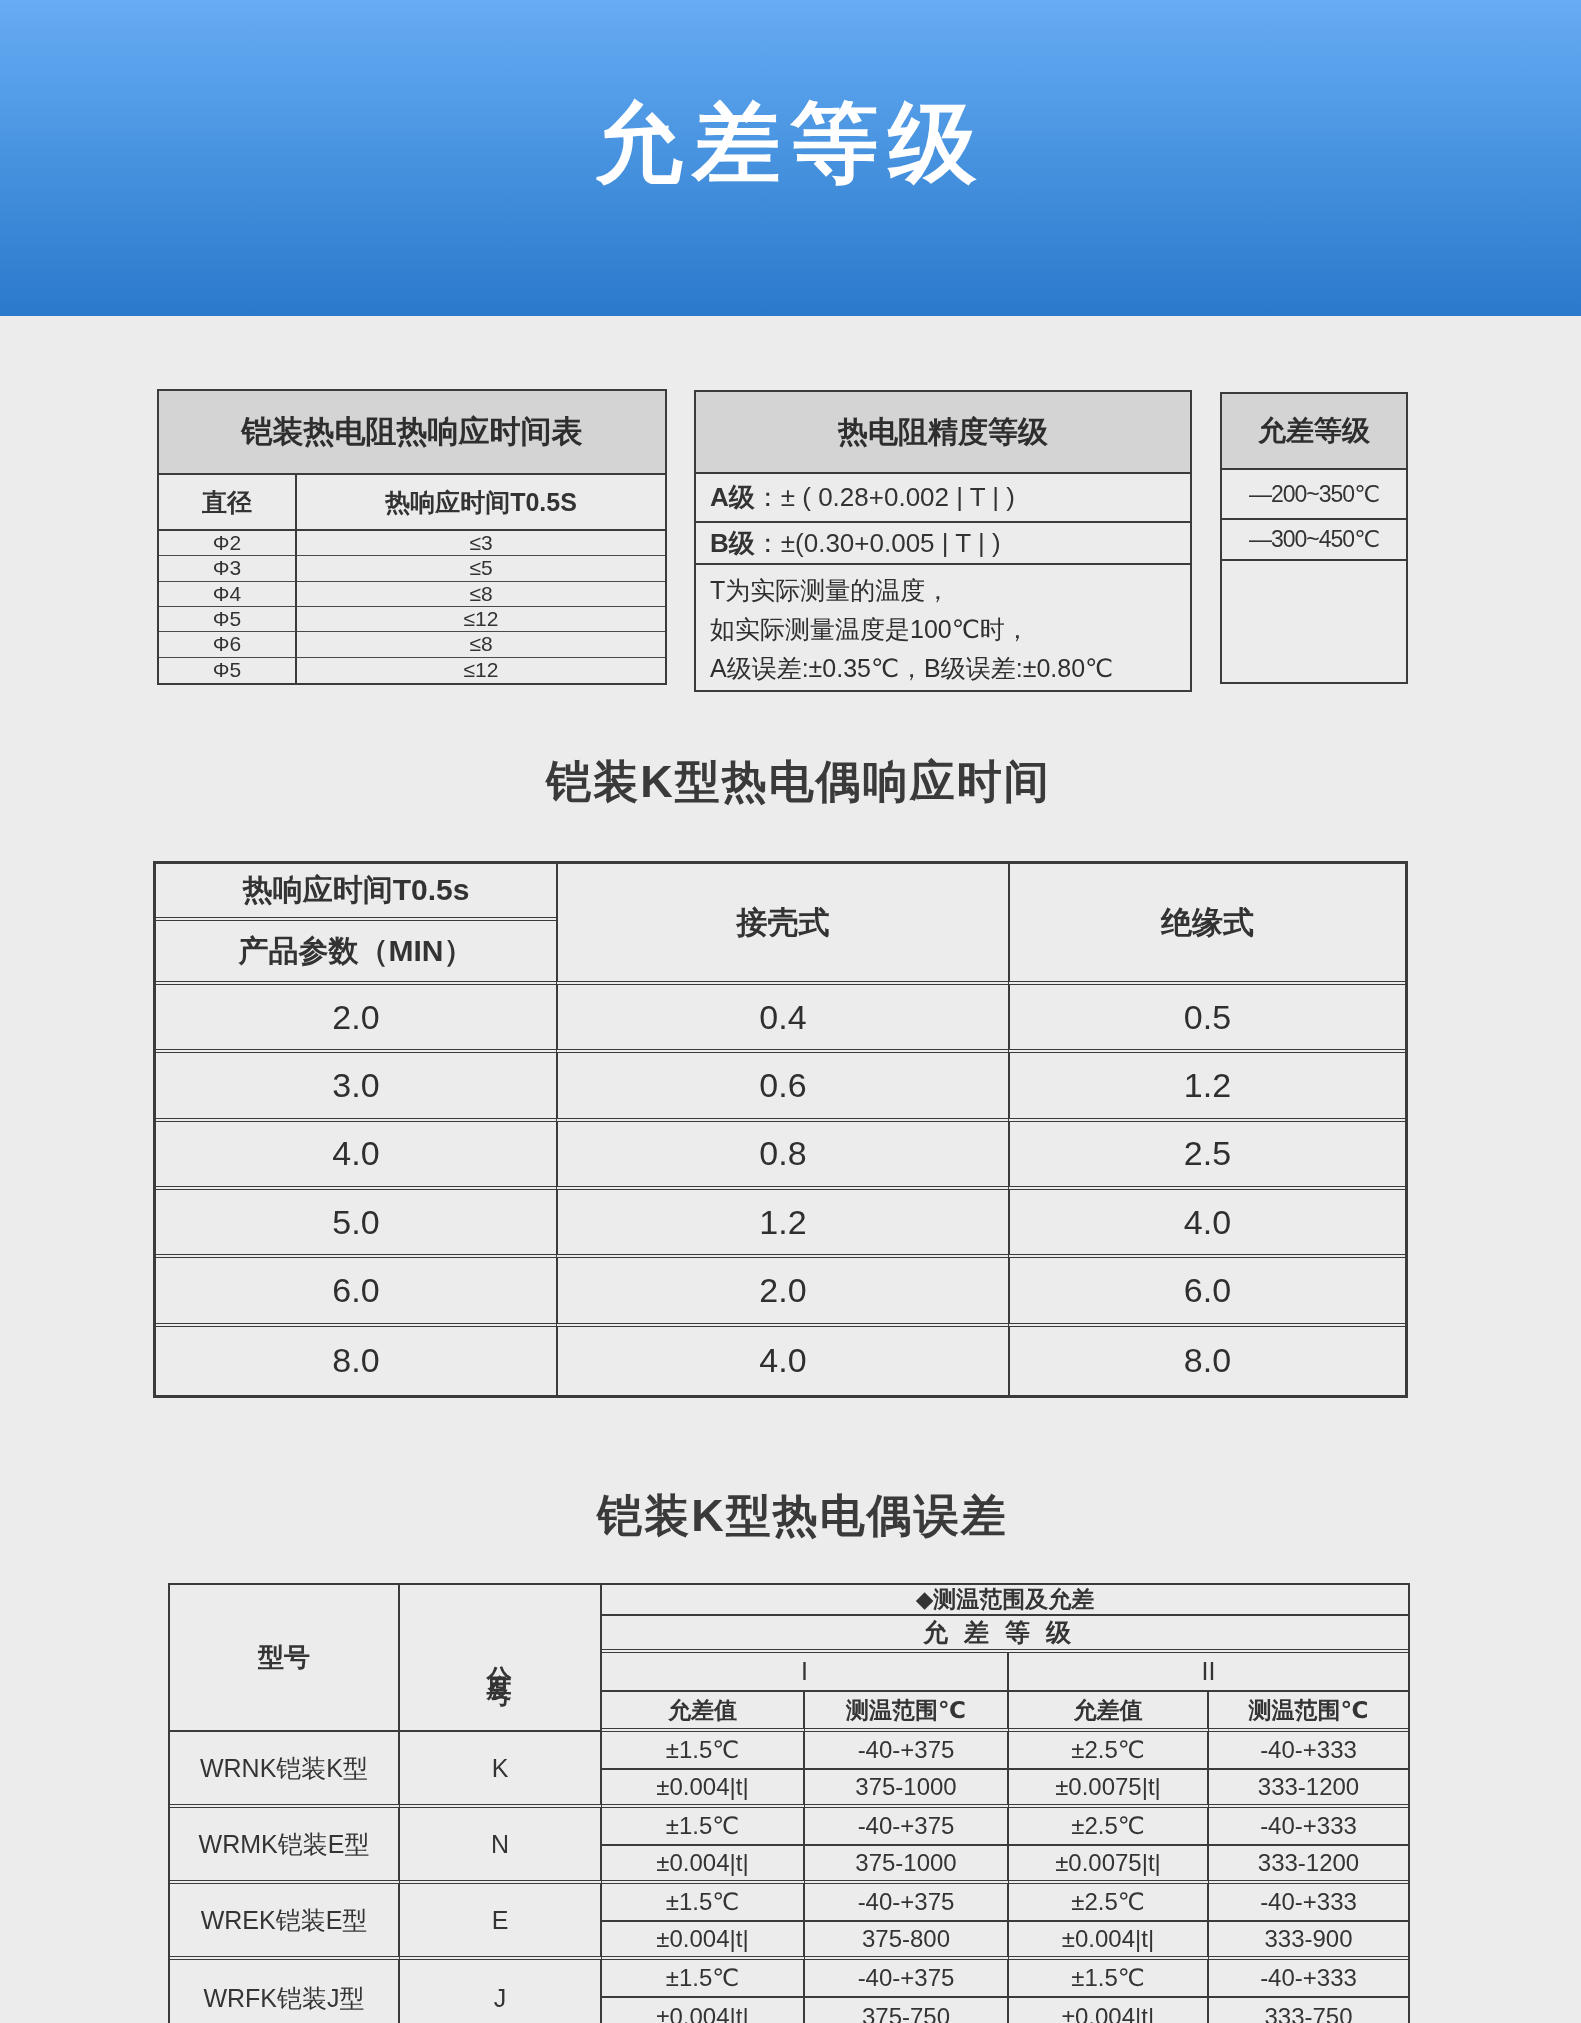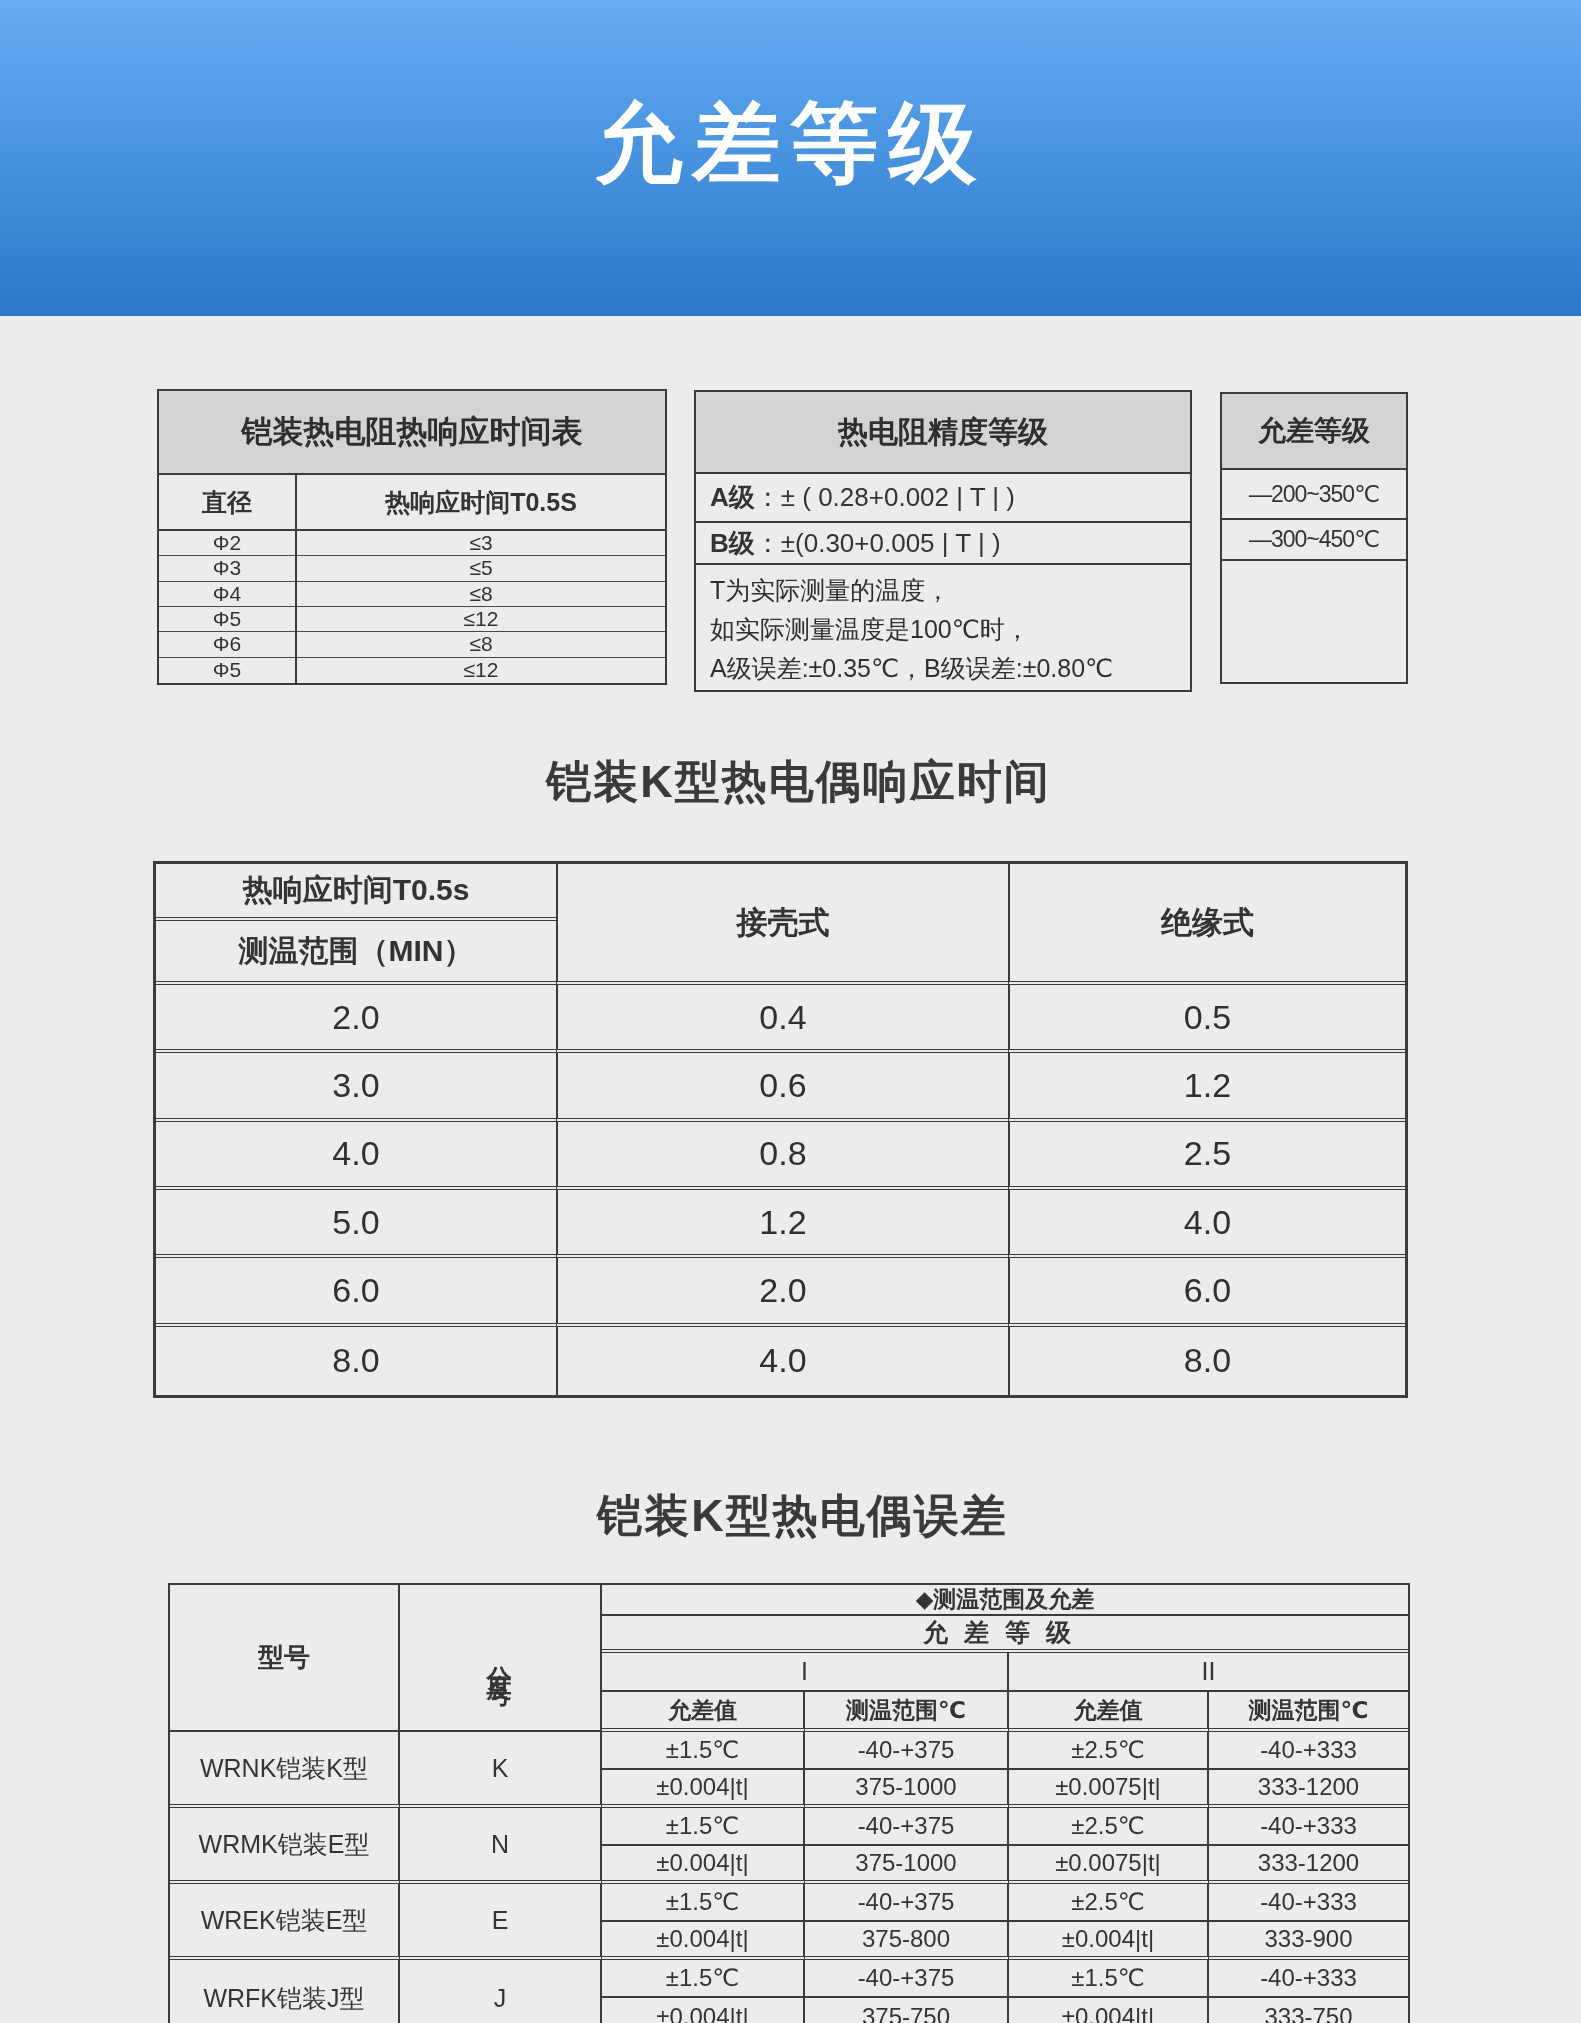--- a/index.html
+++ b/index.html
@@ -139,21 +139,21 @@
     <div class="cell t3-title gray-band">允差等级</div>
     <div class="cell t3-row">—200~350℃</div>
     <div class="cell t3-row" style="height:41px;">—300~450℃</div>
     <div class="t3-empty"></div>
   </div>
 
   <div class="section-title st1">铠装K型热电偶响应时间</div>
 
   <div class="mt">
     <div class="cell mt-c1top">热响应时间T0.5s</div>
-    <div class="cell mt-c1bot">测温范围（MIN）</div>
+    <div class="cell mt-c1bot">产品参数（MIN）</div>
     <div class="cell mt-shell mt-span">接壳式</div>
     <div class="cell mt-insul mt-span">绝缘式</div>
 
     <div class="cell mt-cell">2.0</div>
     <div class="cell mt-cell vl">0.4</div>
     <div class="cell mt-cell vl">0.5</div>
     <div class="cell mt-cell">3.0</div>
     <div class="cell mt-cell vl">0.6</div>
     <div class="cell mt-cell vl">1.2</div>
     <div class="cell mt-cell">4.0</div>

